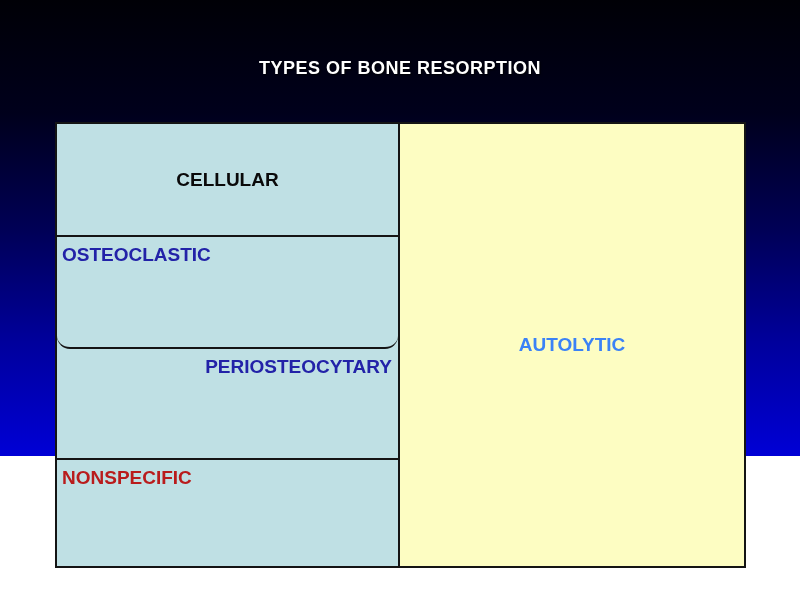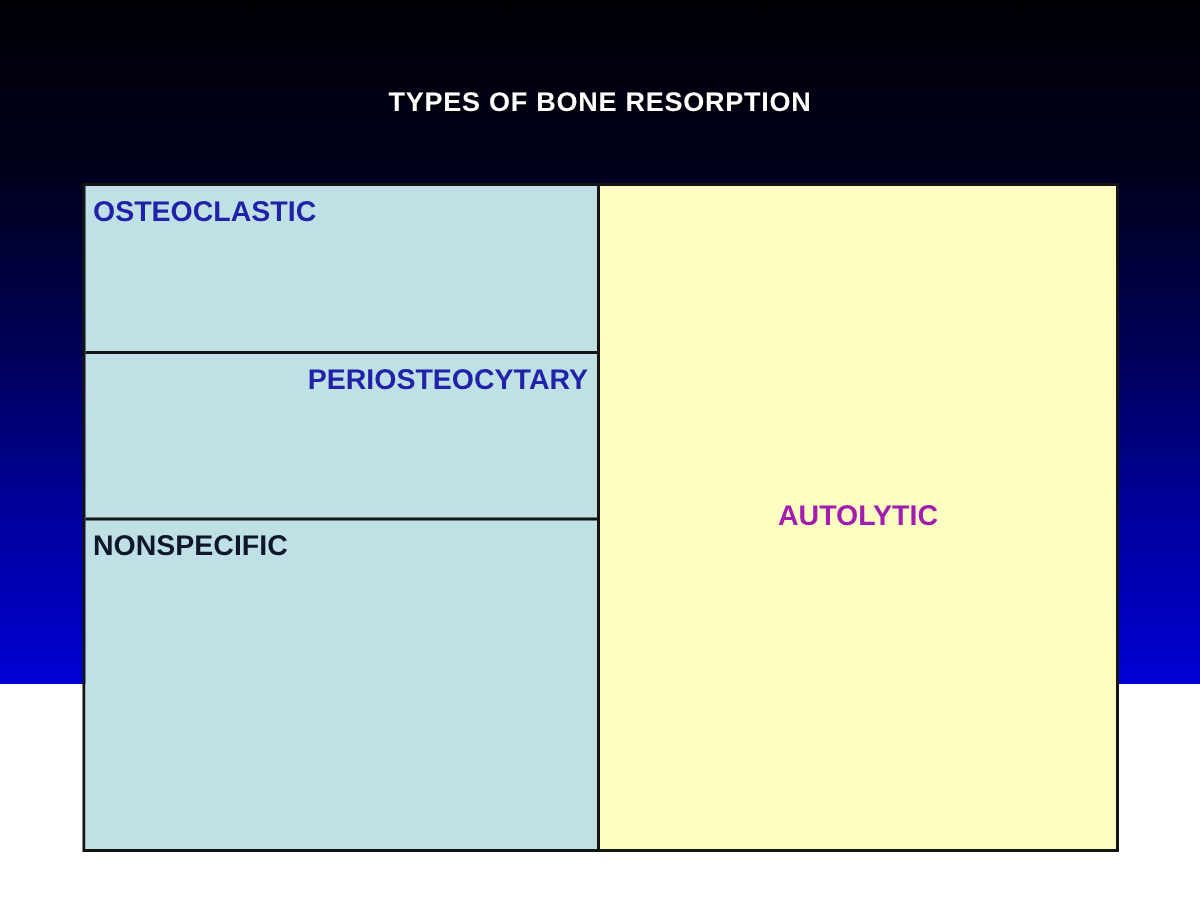--- a/index.html
+++ b/index.html
@@ -73,40 +73,41 @@
   .cell-row {
     border-bottom: 2px solid #141414;
     padding: 7px 6px 0 5px;
   }
   .cell-row-1 { height: 112px; }
   .cell-row-2 { height: 111px; }
   .cell-row-3 { flex: 1; border-bottom: none; }
   .cell-autolytic {
     font-size: 19px;
     font-weight: 700;
-    color: #a21caf;
+    color: #3b82f6;
   }
 </style>
 </head>
 <body>
 
 <div class="slide">
 
   <div class="slide-title">TYPES OF BONE RESORPTION</div>
 
   <div class="resorption-table">
 
     <div class="col-left" style="background-color: rgb(191, 224, 228);">
 
+      <div class="cell cell-header" style="color: rgb(10, 10, 10);">CELLULAR</div>
 
-      <div class="cell cell-row cell-row-1" style="color: rgb(34, 34, 168);">OSTEOCLASTIC</div>
+      <div class="cell cell-row cell-row-1" style="color: rgb(34, 34, 168); border-radius: 13px;">OSTEOCLASTIC</div>
 
       <div class="cell cell-row cell-row-2" style="color: rgb(34, 34, 168); text-align: right;">PERIOSTEOCYTARY</div>
 
-      <div class="cell cell-row cell-row-3" style="color: #0f172a;">NONSPECIFIC</div>
+      <div class="cell cell-row cell-row-3" style="color: #b91c1c;">NONSPECIFIC</div>
     </div>
 
     <div class="col-right" style="background-color: rgb(253, 253, 194);">
       <span class="cell-autolytic">AUTOLYTIC</span>
     </div>
 
   </div>
 </div>
 
 </body></html>

